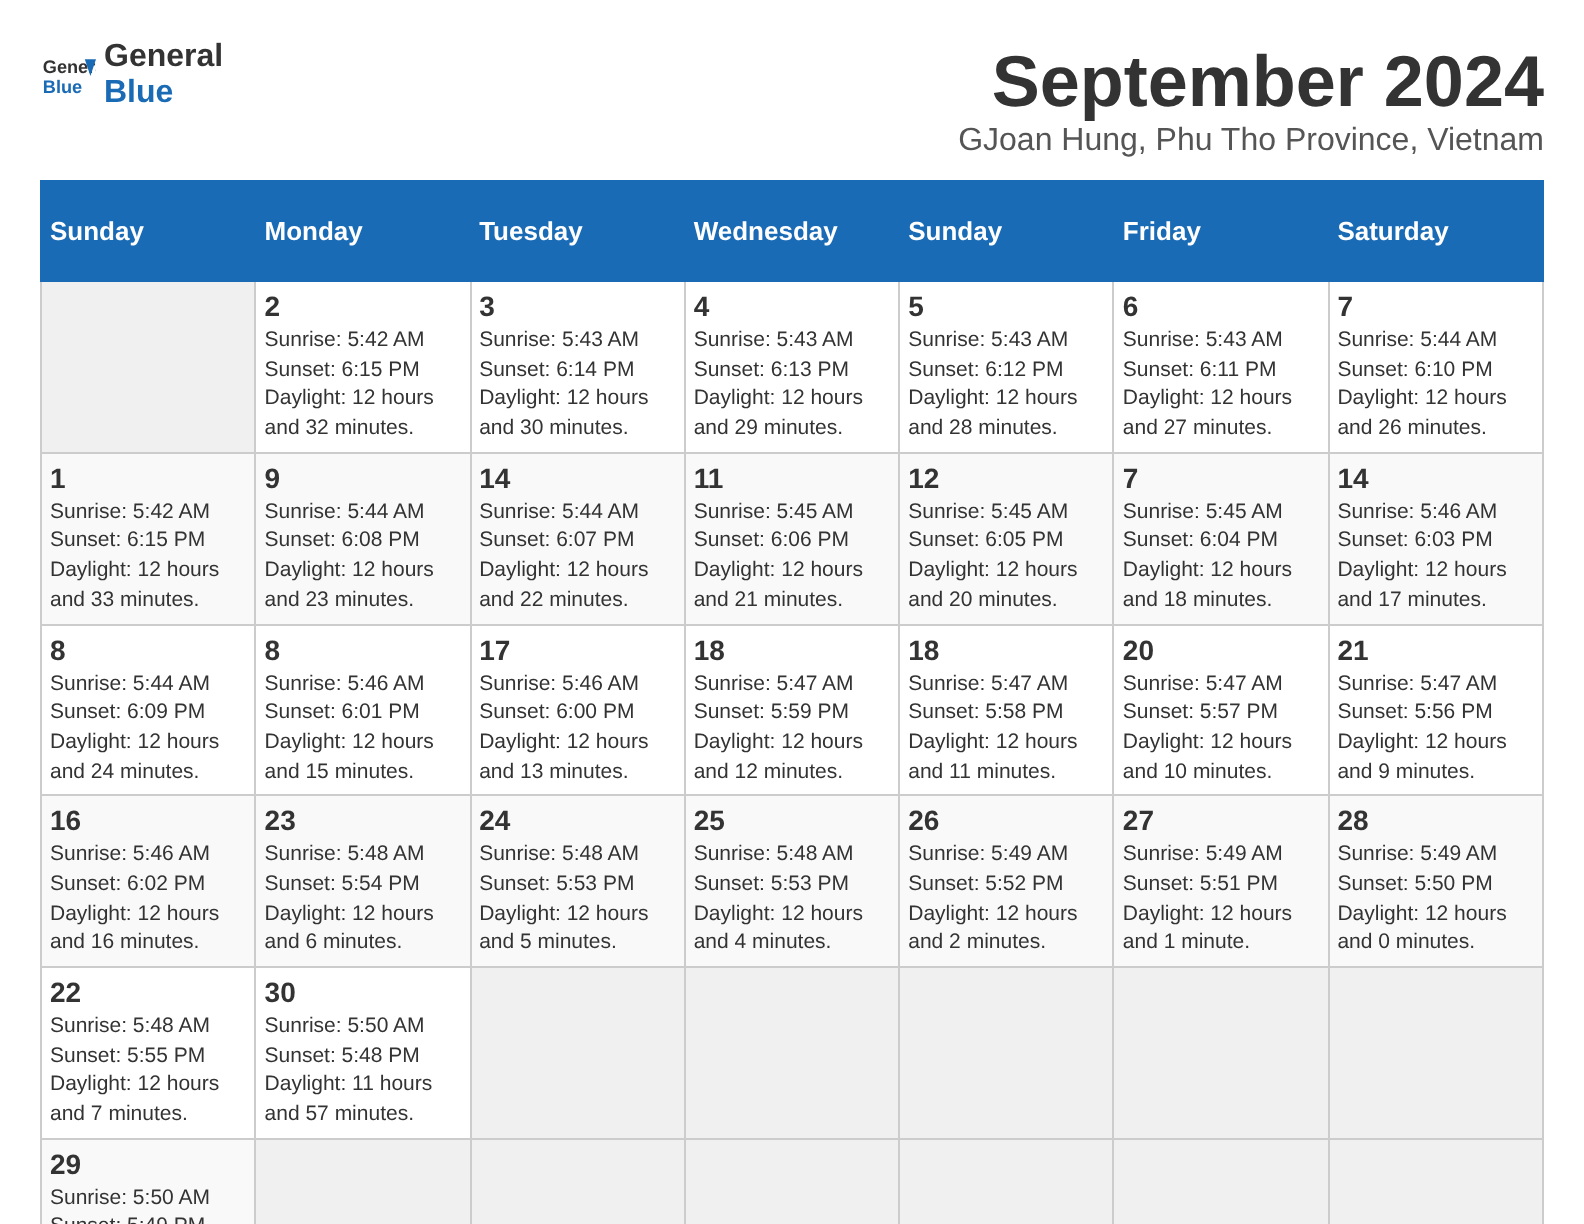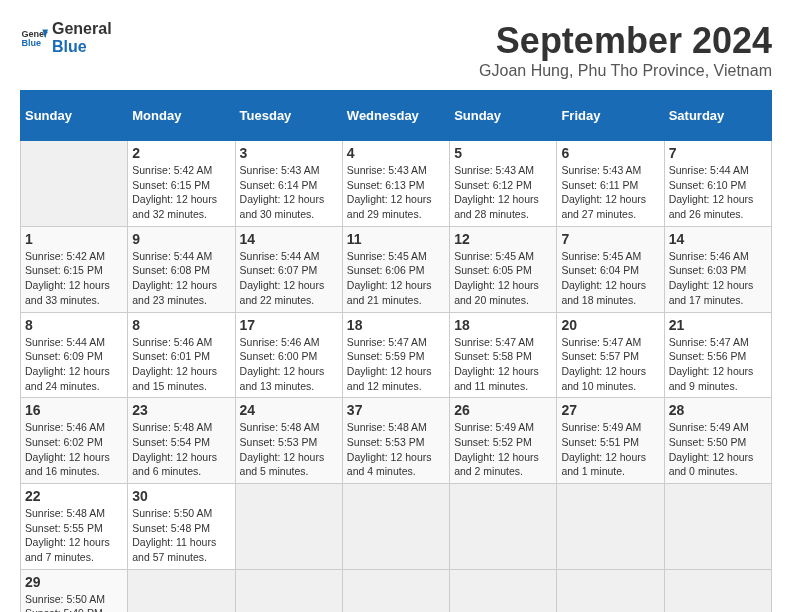--- a/index.html
+++ b/index.html
@@ -274,21 +274,21 @@
 and 6 minutes.</div>
         </td>
         <td>
           <span class="day-num">24</span>
           <div class="day-detail" style="white-space: pre-line;">Sunrise: 5:48 AM
 Sunset: 5:53 PM
 Daylight: 12 hours
 and 5 minutes.</div>
         </td>
         <td>
-          <span class="day-num">37</span>
+          <span class="day-num">25</span>
           <div class="day-detail" style="white-space: pre-line;">Sunrise: 5:48 AM
 Sunset: 5:53 PM
 Daylight: 12 hours
 and 4 minutes.</div>
         </td>
         <td>
           <span class="day-num">26</span>
           <div class="day-detail" style="white-space: pre-line;">Sunrise: 5:49 AM
 Sunset: 5:52 PM
 Daylight: 12 hours

